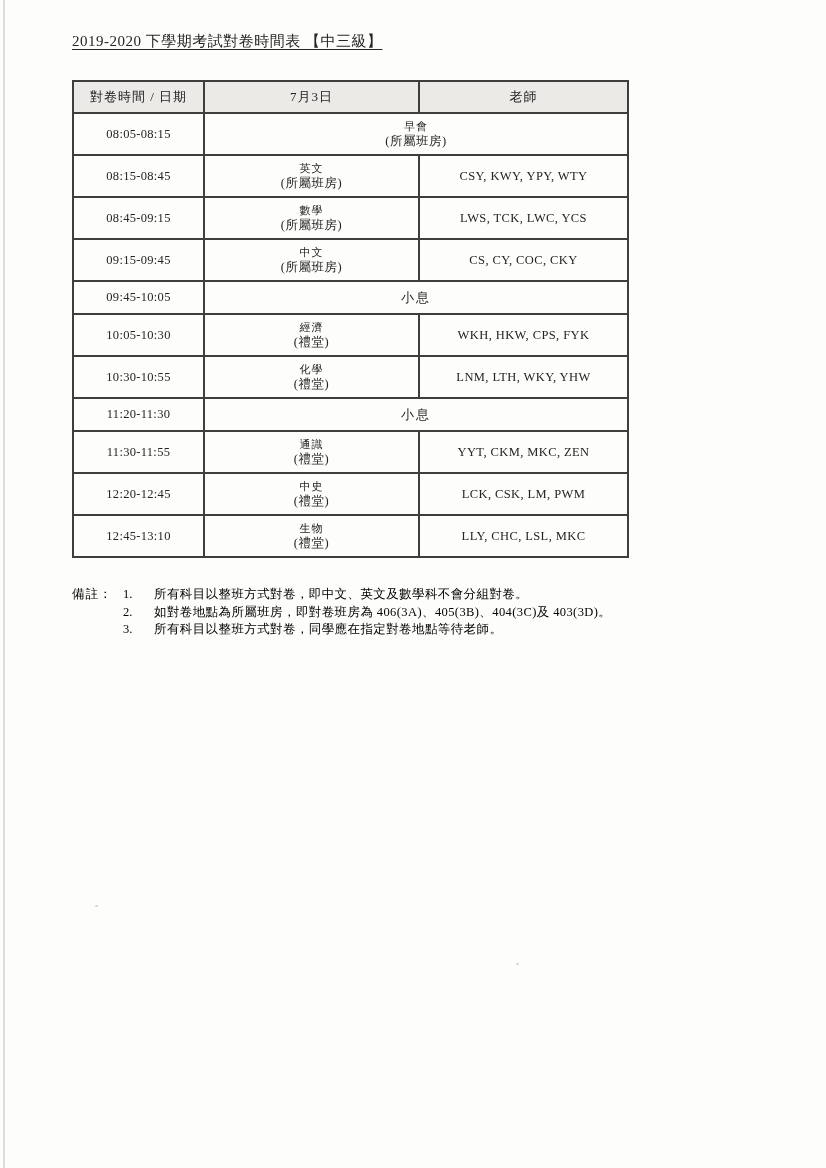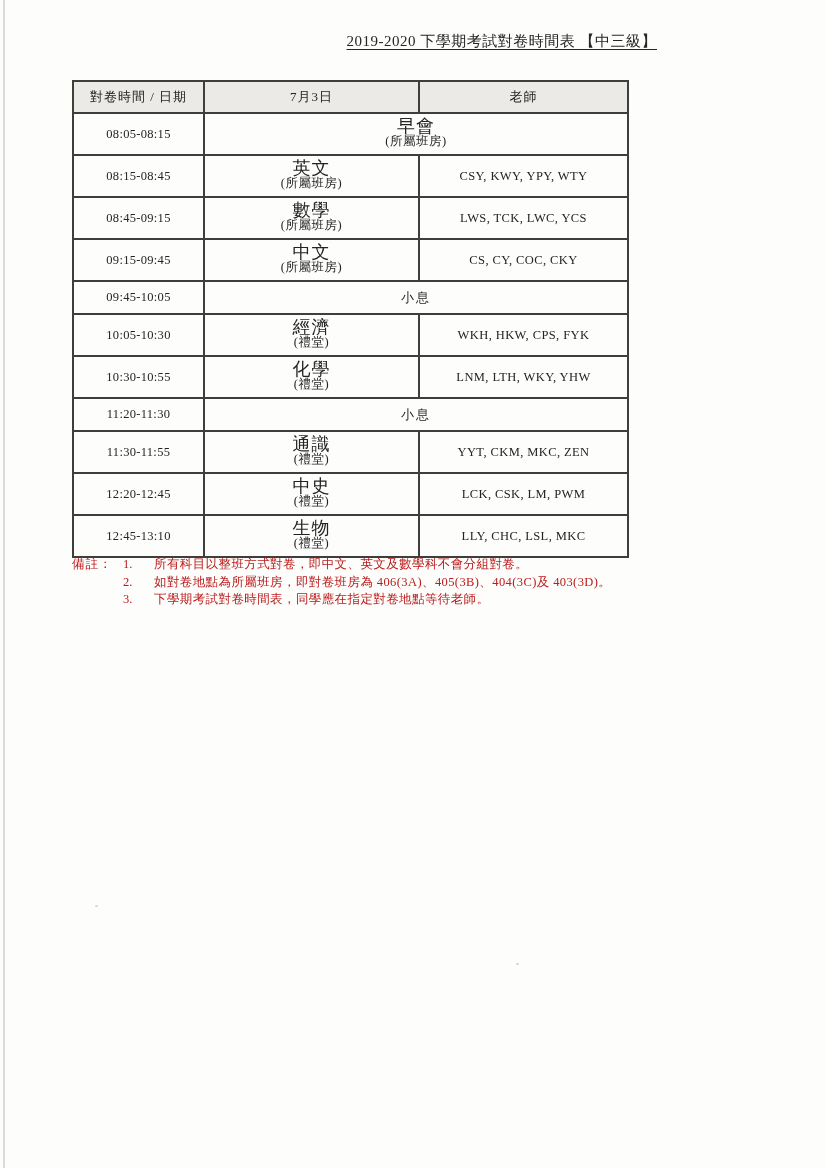--- a/index.html
+++ b/index.html
@@ -30,21 +30,21 @@
     border-radius: 50%;
     opacity: .6;
   }
   .speck-a { left: 95px;  top: 905px; }
   .speck-b { left: 516px; top: 963px; }
 
   .doc-title {
     position: absolute;
     left: 72px; top: 32px;
     width: 585px;
-    text-align: right;
+    text-align: left;
     font-size: 15px;
     letter-spacing: .5px;
     color: #262626;
     text-decoration: underline;
     text-underline-offset: 3px;
   }
 
   table.timetable {
     position: absolute;
     left: 72px; top: 80px;
@@ -64,32 +64,32 @@
     padding: 5px 2px;
     font-weight: normal;
   }
   .timetable tr { height: 33px; }
   .timetable tr.hdr { height: 32px; }
   .timetable th {
     background: #ebeae6;
     font-size: 13px;
     letter-spacing: 1px;
   }
-  .subj-line { line-height: 15px; font-size: 18px; letter-spacing: 1px; font-family: Liberation Serif, serif; }
+  .subj-line { line-height: 15px; font-size: 11px; letter-spacing: 1px; font-family: Liberation Serif, serif; }
   .loc-line  { line-height: 15px; font-size: 12.5px; letter-spacing: .5px; }
   .c-time    { font-size: 12.5px; letter-spacing: .3px; }
   .c-teach   { font-size: 12.5px; letter-spacing: .4px; }
   .break-cell{ font-size: 13px; letter-spacing: 2px; }
 
   .notes {
     position: absolute;
-    left: 72px; top: 556px;
+    left: 72px; top: 586px;
     width: 600px;
     font-size: 12.5px;
-    color: #b91c1c;
+    color: #000000;
   }
   .notes-row { display: flex; align-items: flex-start; line-height: 17.5px; }
   .notes-label { width: 51px; letter-spacing: 1px; }
   .note-num  { width: 31px; }
   .note-text { flex: 1; letter-spacing: .4px; }
   .notes-items { flex: 1; }
 </style>
 </head>
 <body>
 
@@ -215,19 +215,19 @@
         <div class="notes-row">
           <div class="note-num">1.</div>
           <div class="note-text">所有科目以整班方式對卷，即中文、英文及數學科不會分組對卷。</div>
         </div>
         <div class="notes-row">
           <div class="note-num">2.</div>
           <div class="note-text">如對卷地點為所屬班房，即對卷班房為 406(3A)、405(3B)、404(3C)及 403(3D)。</div>
         </div>
         <div class="notes-row">
           <div class="note-num">3.</div>
-          <div class="note-text">下學期考試對卷時間表，同學應在指定對卷地點等待老師。</div>
+          <div class="note-text">所有科目以整班方式對卷，同學應在指定對卷地點等待老師。</div>
         </div>
       </div>
     </div>
   </div>
 
 </div>
 
 </body></html>

